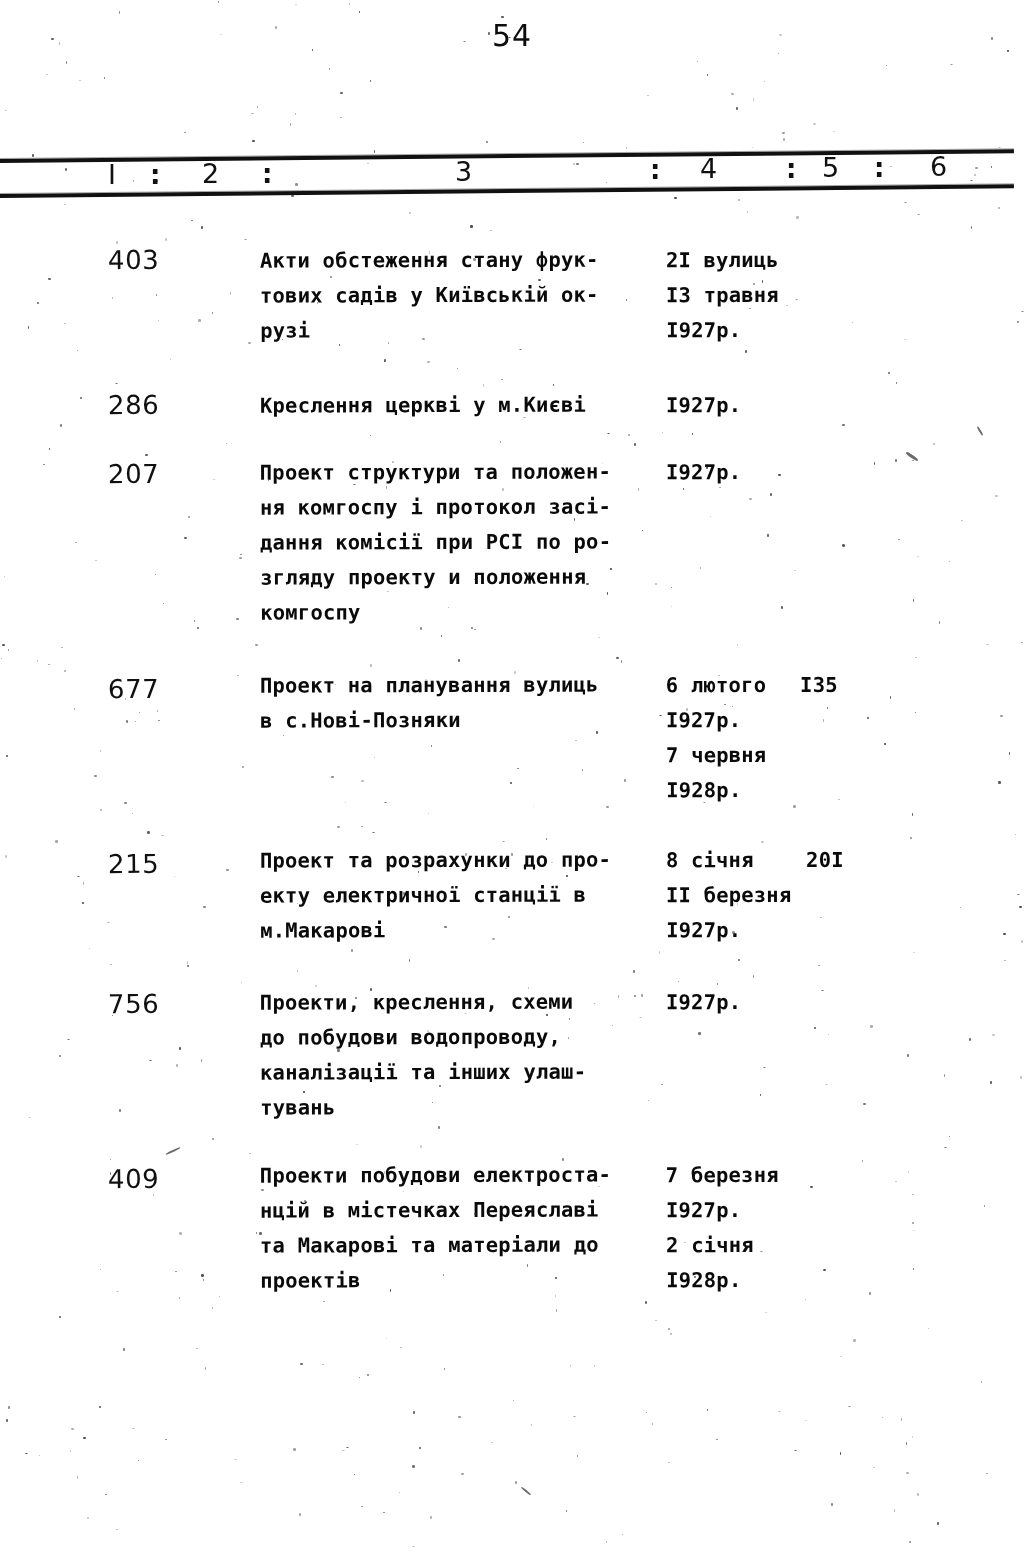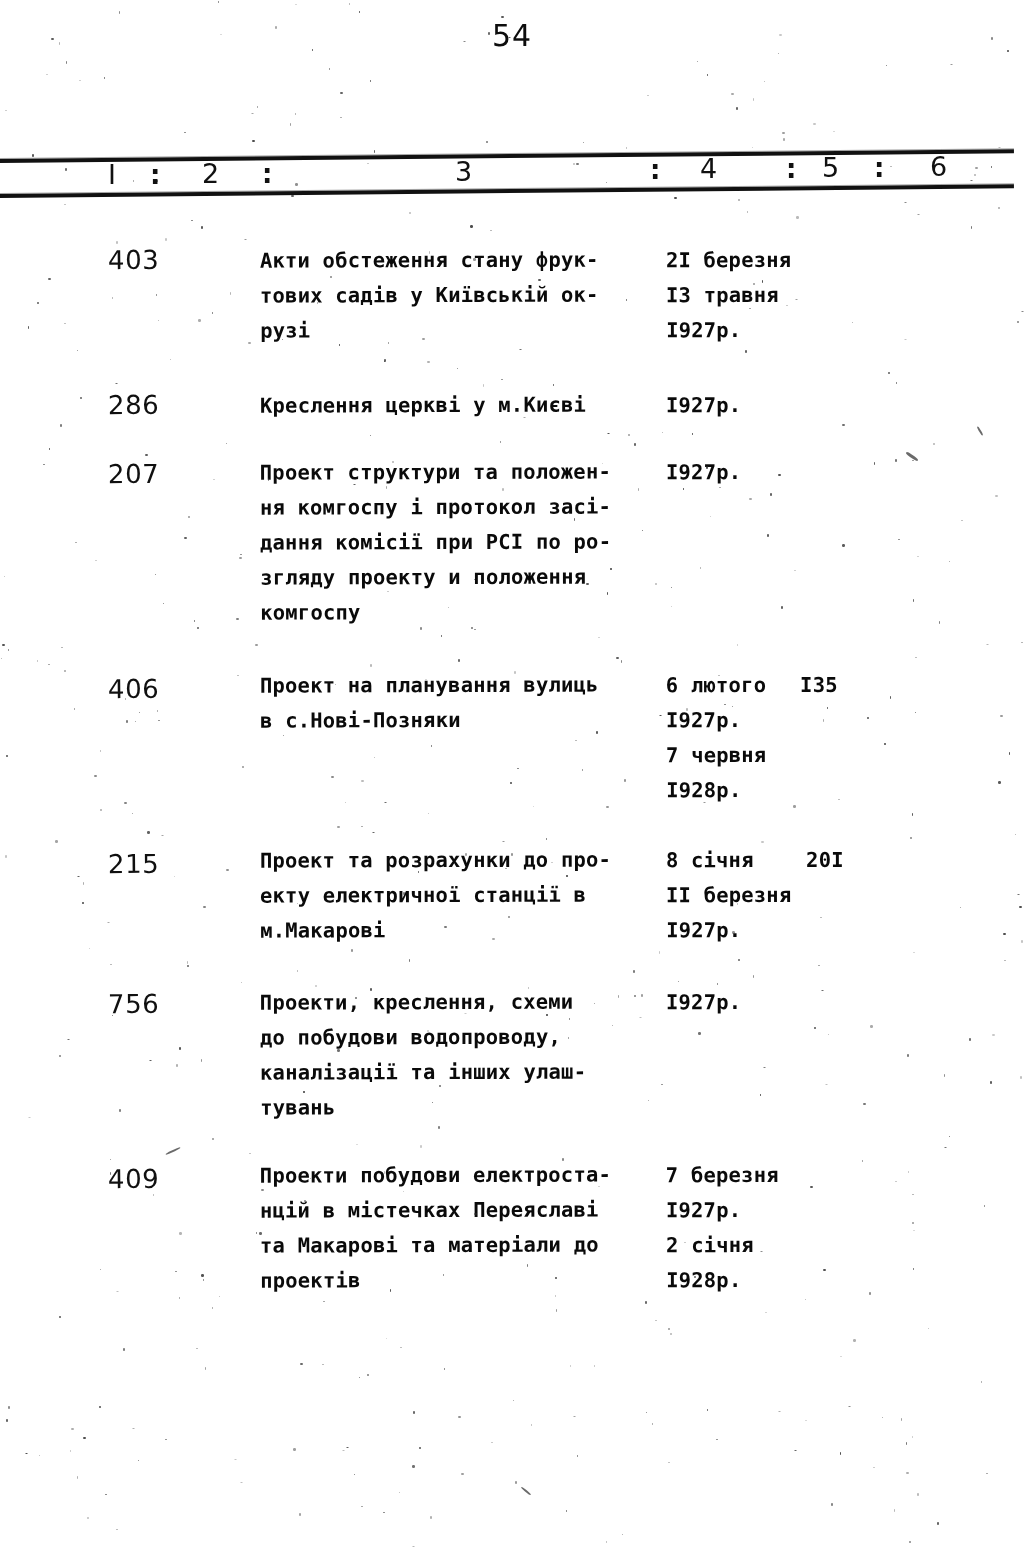--- a/index.html
+++ b/index.html
@@ -187,40 +187,40 @@
       <div class="sep" style="left: 786px; top: 153.533px;">:</div>
       <div class="sep" style="left: 874px; top: 152.697px;">:</div>
     </div>
 
   <div id="rows">
       <div class="row" style="top: 243px;">
         <div class="rownum" style="top: 2px;">403</div>
         <div class="desc">Акти обстеження стану фрук-
 тових садів у Київській ок-
 рузі</div>
-        <div class="dates">2I березня
+        <div class="dates">2I вулиць
 I3 травня
 I927р.</div>
       </div>
       <div class="row" style="top: 388px;">
         <div class="rownum" style="top: 2px;">286</div>
         <div class="desc">Креслення церкві у м.Києві</div>
         <div class="dates">I927р.</div>
       </div>
       <div class="row" style="top: 455px;">
         <div class="rownum" style="top: 4px;">207</div>
         <div class="desc">Проект структури та положен-
 ня комгоспу і протокол засі-
 дання комісії при РСІ по ро-
 згляду проекту и положення
 комгоспу</div>
         <div class="dates">I927р.</div>
       </div>
       <div class="row" style="top: 668px;">
-        <div class="rownum" style="top: 6px;">406</div>
+        <div class="rownum" style="top: 6px;">677</div>
         <div class="desc">Проект на планування вулиць
 в с.Нові-Позняки</div>
         <div class="dates">6 лютого
 I927р.
 7 червня
 I928р.</div>
         <div class="qty" style="left: 800px; top: 0px;">I35</div>
       </div>
       <div class="row" style="top: 843px;">
         <div class="rownum" style="top: 6px;">215</div>

